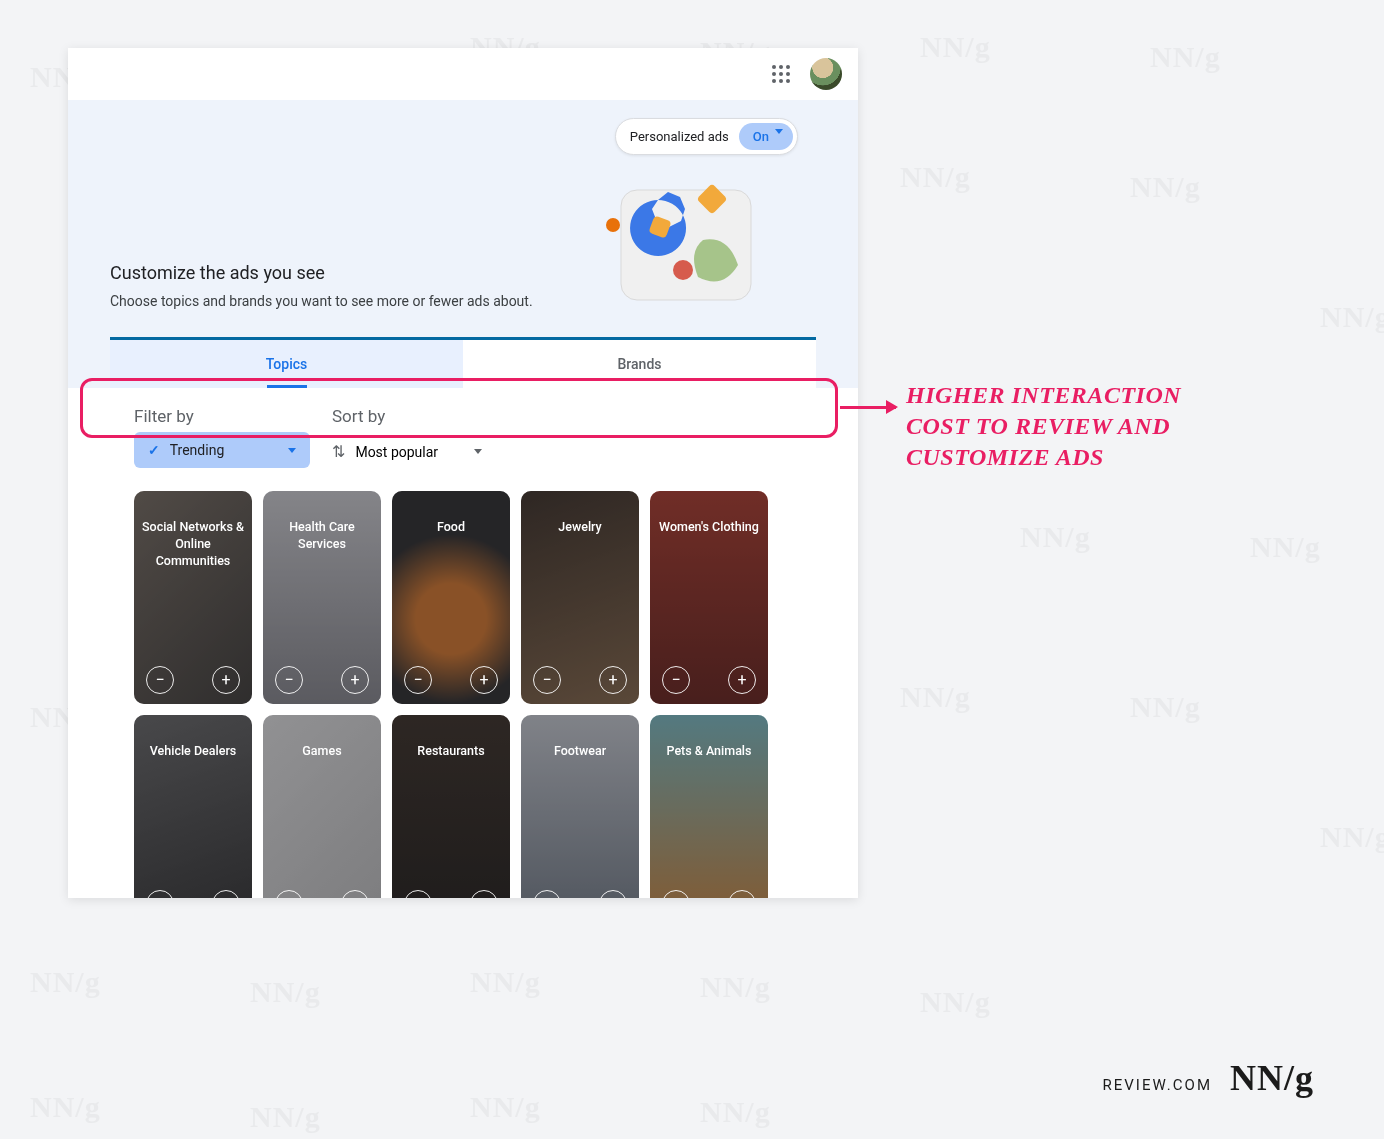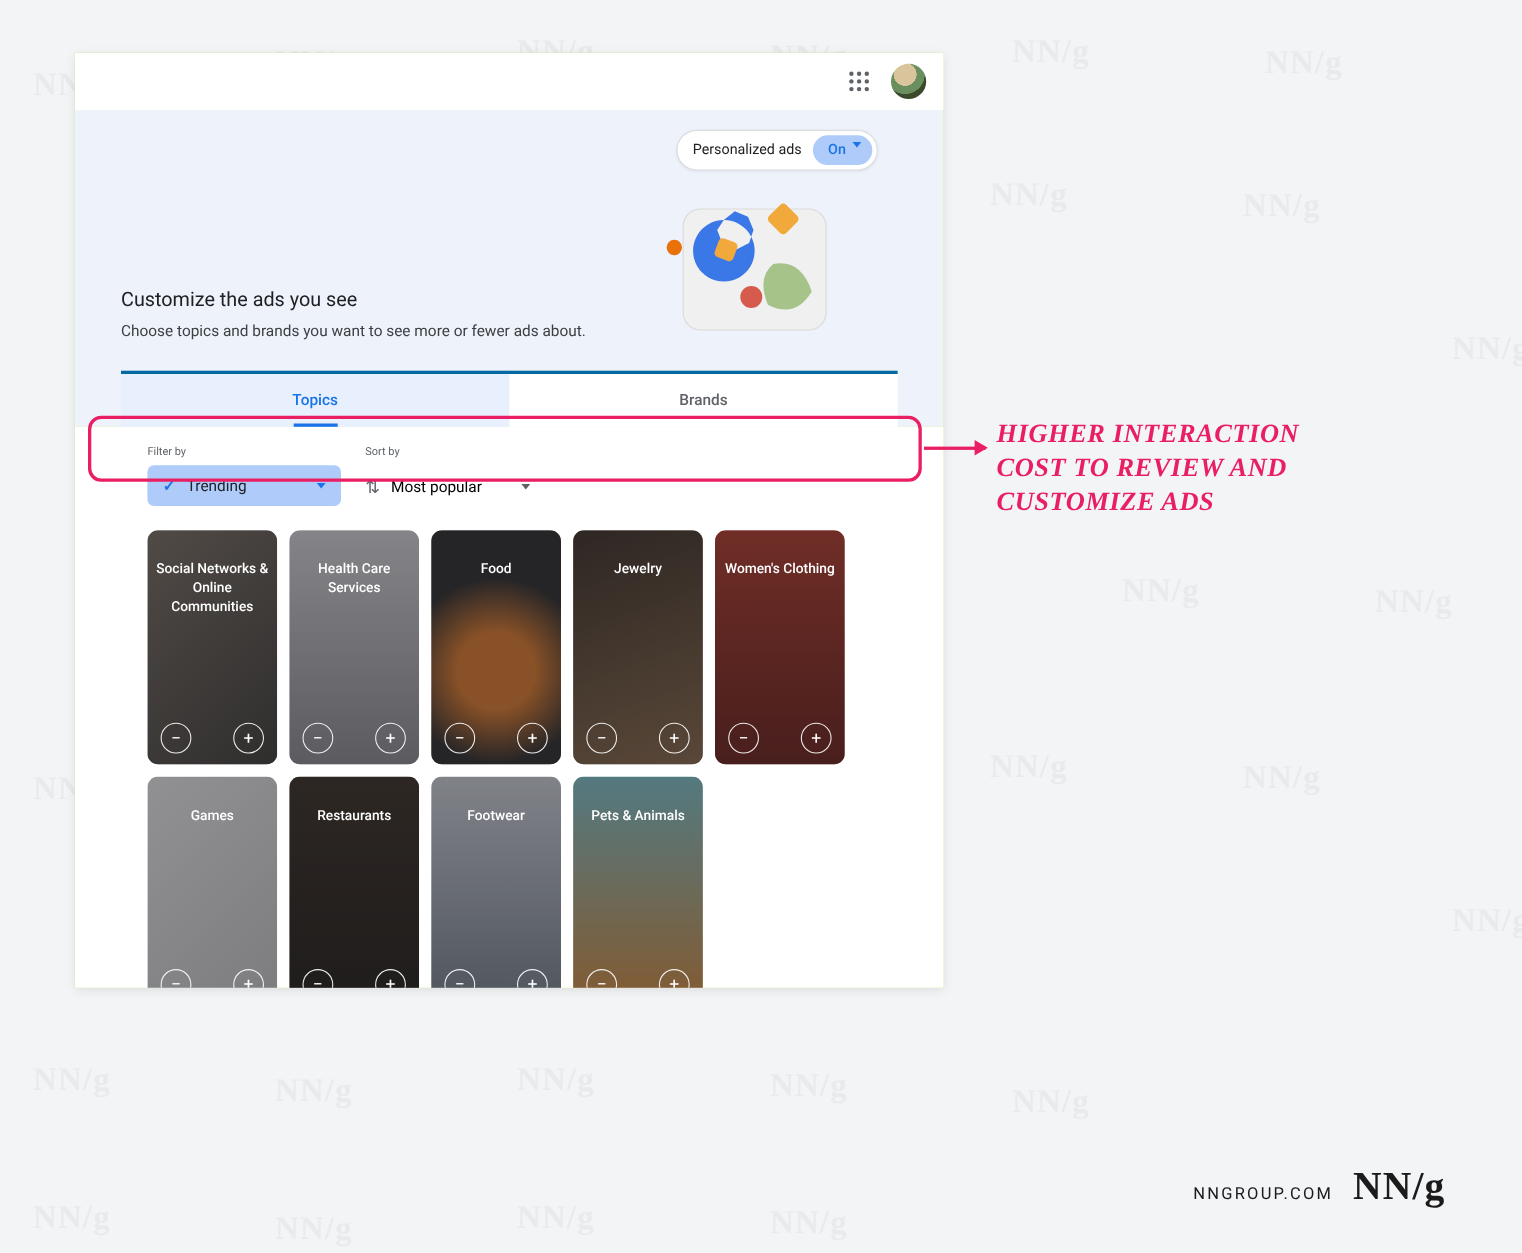--- a/index.html
+++ b/index.html
@@ -124,21 +124,21 @@
     content: "";
     position: absolute; bottom: 0; left: 50%; transform: translateX(-50%);
     width: 40px; height: 3px; background: #1a73e8;
   }
   .content {
     background: #fff;
     padding: 18px 42px;
   }
   .filters { display: flex; gap: 22px; margin-left: 24px; }
   .filter-col { display: flex; flex-direction: column; gap: 6px; }
-  .filter-label { font-size: 10px; color: #5f6368; }
+  .filter-label { font-size: 17px; color: #5f6368; }
   .chip {
     display: flex; align-items: center; gap: 8px;
     background: #aecbfa;
     border-radius: 6px;
     padding: 10px 14px;
     font-size: 14px;
     color: #202124;
     cursor: pointer;
     width: 176px;
     justify-content: space-between;
@@ -363,20 +363,29 @@
       <div class="card">
         <div class="card-bg" style="background:linear-gradient(180deg,#b33a2a,#6a1f18);"></div>
           <div class="card-overlay"></div>
         <div class="card-label">Women's Clothing</div>
         <div class="card-actions">
             <div class="circle-btn">−</div>
             <div class="circle-btn">+</div>
           </div>
       </div>
       <div class="card">
+        <div class="card-bg" style="background:linear-gradient(160deg,#6b6b6b,#2f2f2f);"></div>
+          <div class="card-overlay"></div>
+        <div class="card-label">Vehicle Dealers</div>
+        <div class="card-actions">
+            <div class="circle-btn">−</div>
+            <div class="circle-btn">+</div>
+          </div>
+      </div>
+      <div class="card">
         <div class="card-bg" style="background:linear-gradient(135deg,#efefef,#c9c9c9);"></div>
           <div class="card-overlay"></div>
         <div class="card-label">Games</div>
         <div class="card-actions">
             <div class="circle-btn">−</div>
             <div class="circle-btn">+</div>
           </div>
       </div>
       <div class="card">
         <div class="card-bg" style="background:linear-gradient(180deg,#3a2e24,#1e1a16);"></div>
@@ -407,15 +416,15 @@
       </div>
     </div>
   </div>
 </div>
 
 <div class="highlight-box"></div>
 <div class="arrow"></div>
 <div class="annotation">HIGHER INTERACTION COST TO REVIEW AND CUSTOMIZE ADS</div>
 
 <div class="footer">
-  <span class="url">NNGROUP.COM</span>
+  <span class="url">REVIEW.COM</span>
   <span class="logo">NN/g</span>
 </div>
 
 </body></html>

